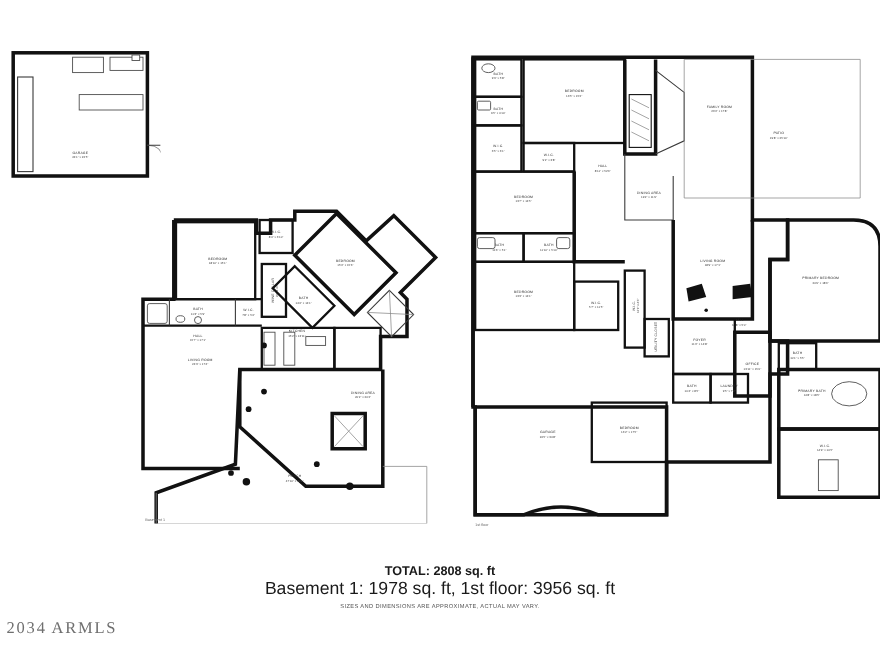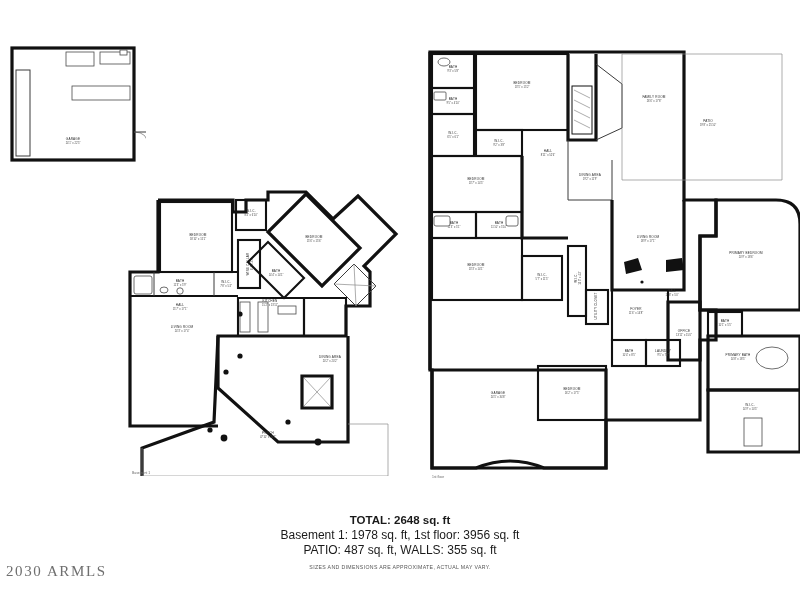--- a/index.html
+++ b/index.html
@@ -26,21 +26,21 @@
   text{fill:#2b2b2b;font-family:"Liberation Sans", sans-serif;}
   .rlab{font-size:3.1px;text-anchor:middle;letter-spacing:0.18px;}
   .rdim{font-size:2.7px;text-anchor:middle;fill:#4a4a4a;}
   .flab{font-size:3.4px;text-anchor:start;fill:#6a6a6a;}
 
   #caption{
     position:absolute;left:0;right:0;top:512px;
     text-align:center;color:#1a1a1a;
   }
   #cap-total{font-size:11.5px;font-weight:bold;line-height:16px;}
-  .cap-line{font-size:12px;line-height:15px;}
+  .cap-line{font-size:16px;line-height:15px;}
   #cap-disclaimer{font-size:5.2px;color:#555;letter-spacing:0.35px;margin-top:6px;}
 
   #watermark{
     position:absolute;left:6px;top:563px;
     font-size:15px;color:#6f6f6f;letter-spacing:1.6px;
     font-family:"Liberation Serif", serif;
   }
 </style>
 </head>
 <body>
@@ -262,21 +262,20 @@
     <text class="rdim" x="156" y="354">16'2" x 17'5"</text>
 
     <path class="wall-thick" d="M16 330 L16 428 L60 428 q34 -14 68 0 L190 428 L190 330 Z"></path>
     <text class="rlab" x="82" y="354">GARAGE</text>
     <text class="rdim" x="82" y="358">24'5" x 34'8"</text>
 
     <text class="flab" x="16" y="438">1st floor</text>
   </svg>
 
   <div id="caption">
-    <div id="cap-total">TOTAL: 2648 sq. ft</div>
+    <div id="cap-total">TOTAL: 2808 sq. ft</div>
     <div class="cap-line">Basement 1: 1978 sq. ft, 1st floor: 3956 sq. ft</div>
-    <div class="cap-line">PATIO: 487 sq. ft, WALLS: 355 sq. ft</div>
     <div id="cap-disclaimer">SIZES AND DIMENSIONS ARE APPROXIMATE, ACTUAL MAY VARY.</div>
   </div>
 
-  <div id="watermark">2030 ARMLS</div>
+  <div id="watermark">2034 ARMLS</div>
 
 </div>
 
 </body></html>

